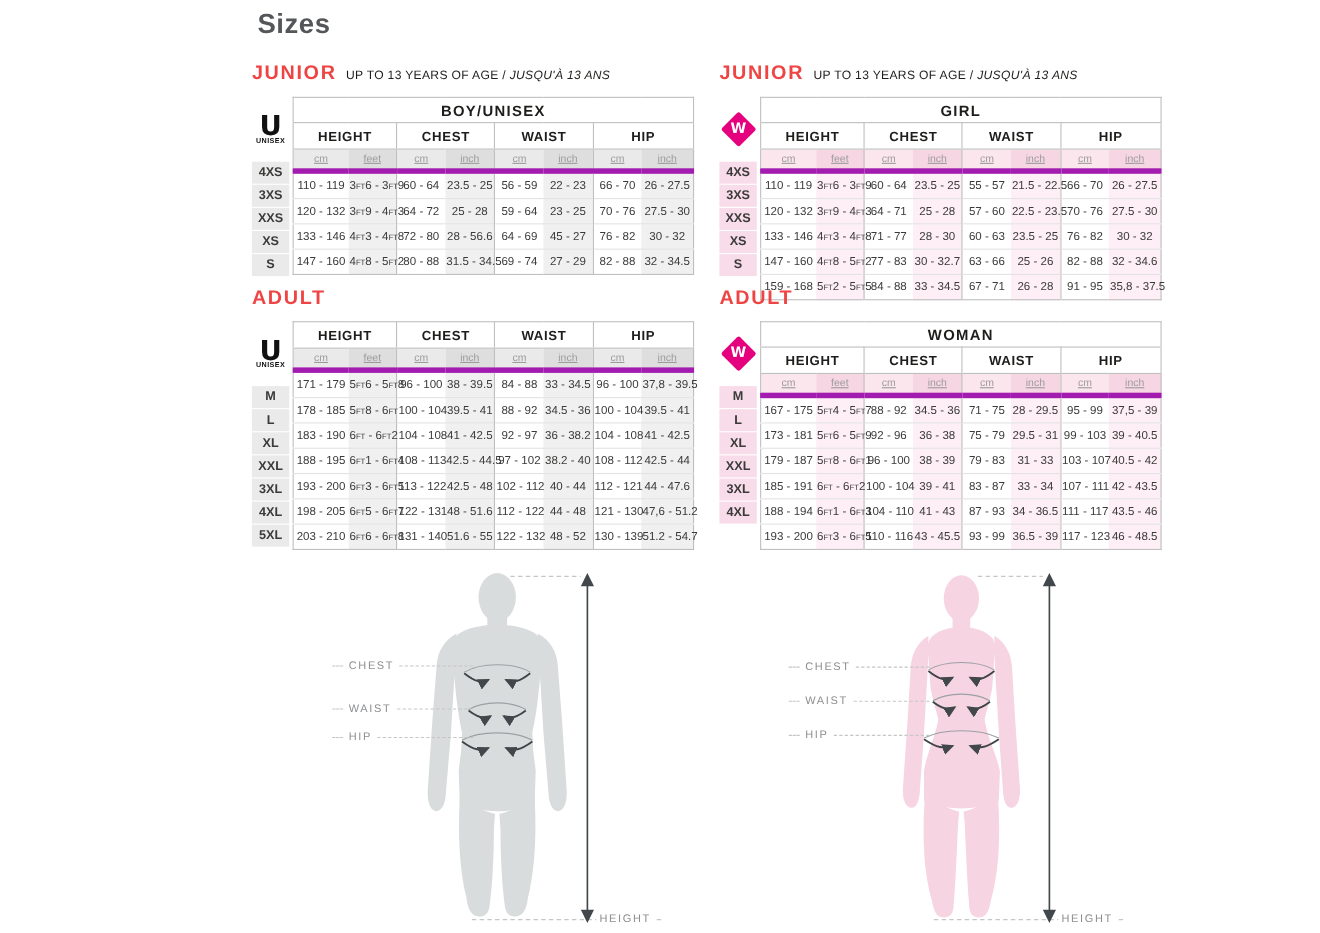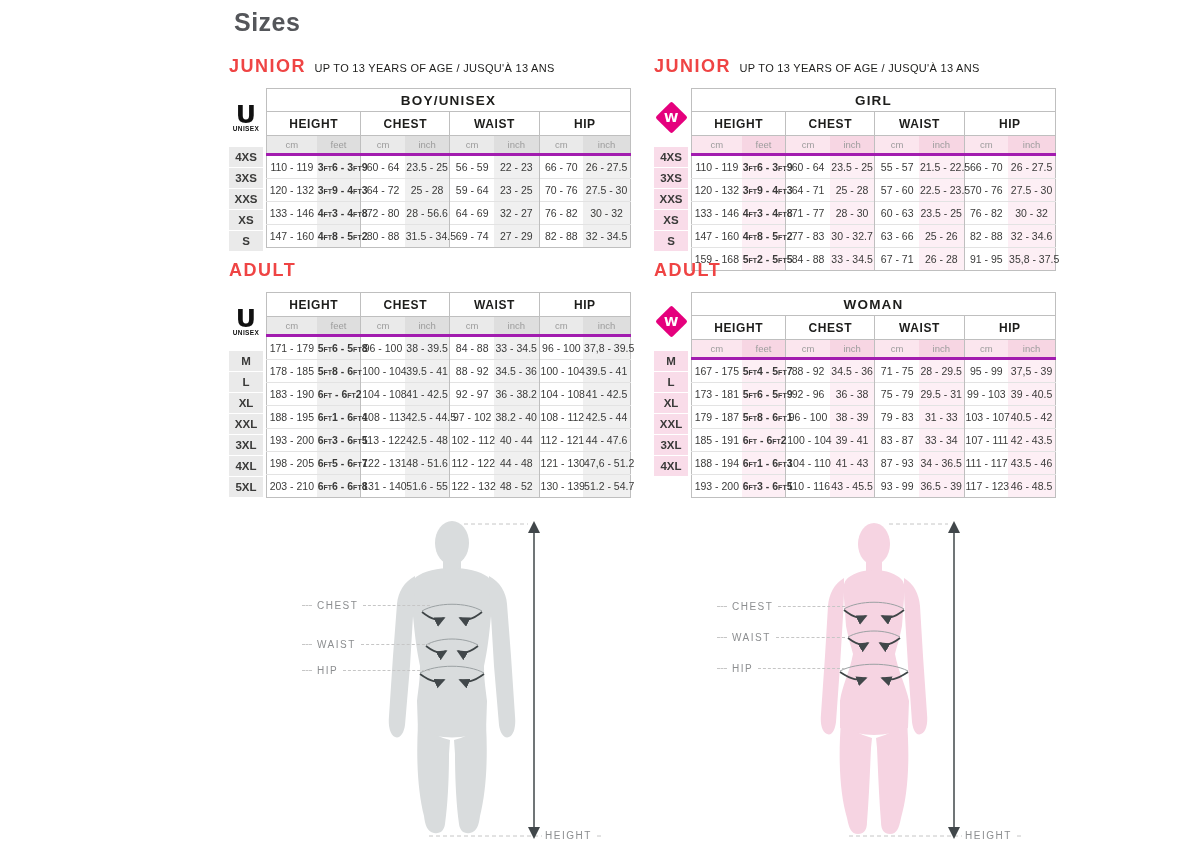--- a/index.html
+++ b/index.html
@@ -4,35 +4,35 @@
 <style>
   html,body{margin:0;padding:0;background:#fff;}
   #page{position:relative;width:1200px;height:848px;background:#fff;overflow:hidden;
         font-family:"Liberation Sans",sans-serif;margin-left:44px;-webkit-font-smoothing:antialiased;}
   #page-title{position:absolute;left:190px;top:8px;font-size:25px;font-weight:bold;color:#54565a;letter-spacing:.5px;}
 
   .tblock{position:absolute;width:402px;}
   .sec-head{height:24px;margin-bottom:8px;white-space:nowrap;}
   .sec-title{font-size:18px;font-weight:bold;letter-spacing:1.5px;color:#ef4444;}
   .sec-sub{font-size:11px;color:#1d1d1b;letter-spacing:.3px;margin-left:4px;}
-  .sec-sub .it{}
+  .sec-sub .it{font-style:italic;}
   .tflex{display:flex;align-items:flex-start;}
   .side-col{width:34px;margin-right:3px;flex:none;}
   .icon-cell{height:58px;display:flex;align-items:center;justify-content:center;}
   .size-cell{height:20px;margin-top:1px;display:flex;align-items:center;justify-content:center;
              font-weight:bold;font-size:11.5px;color:#3a3a39;}
 
   table{border-collapse:collapse;table-layout:fixed;width:437px;border:1px solid #bfbfbf;background:#fff;}
   th.ttl{height:20px;font-size:13.5px;letter-spacing:1.2px;color:#1d1d1b;border-bottom:1px solid #bfbfbf;font-weight:bold;}
   th.grp{height:21px;font-size:12px;letter-spacing:.6px;color:#1d1d1b;border-bottom:1px solid #bfbfbf;font-weight:bold;}
   .gl{border-left:1px solid #bfbfbf;}
-  td.unit{height:15px;font-size:9.5px;color:#9c9c9c;text-align:center;border-bottom:3px solid #a21caf;}
+  td.unit{height:15px;font-size:9.5px;color:#9c9c9c;text-align:center;border-bottom:5px solid #a21caf;text-decoration:underline;}
   td.cell{height:20px;font-size:10.5px;color:#3a3a39;text-align:center;border-top:1px solid #e3e3e3;white-space:nowrap;}
   tbody tr:first-child td.cell{border-top:none;}
-  td.ft{font-variant:small-caps;font-size:10.5px;font-weight:bold;}
+  td.ft{font-variant:small-caps;font-size:10.5px;}
 
   .gray .size-cell{background:#eaeaea;}
   .gray td.unit{background:#eaeaea;} .gray td.unit.alt{background:#dedede;}
   .gray td.cell.alt{background:#f0f0f0;}
   .pink .size-cell{background:#f9dce9;}
   .pink td.unit{background:#fbe6ee;} .pink td.unit.alt{background:#f7d6e3;}
   .pink td.cell.alt{background:#fdeff5;}
 
   .icon-unisex{text-align:center;line-height:1;}
   .u-glyph{display:block;font-family:"DejaVu Sans",sans-serif;font-size:25px;font-weight:900;color:#111;}
@@ -129,21 +129,21 @@
               <td class="cell alt">23 - 25</td>
               <td class="cell gl">70 - 76</td>
               <td class="cell alt">27.5 - 30</td>
             </tr>
             <tr>
               <td class="cell">133 - 146</td>
               <td class="cell alt ft">4ft3 - 4ft8</td>
               <td class="cell gl">72 - 80</td>
               <td class="cell alt">28 - 56.6</td>
               <td class="cell gl">64 - 69</td>
-              <td class="cell alt">32 - 27</td>
+              <td class="cell alt">45 - 27</td>
               <td class="cell gl">76 - 82</td>
               <td class="cell alt">30 - 32</td>
             </tr>
             <tr>
               <td class="cell">147 - 160</td>
               <td class="cell alt ft">4ft8 - 5ft2</td>
               <td class="cell gl">80 - 88</td>
               <td class="cell alt">31.5 - 34.5</td>
               <td class="cell gl">69 - 74</td>
               <td class="cell alt">27 - 29</td>

